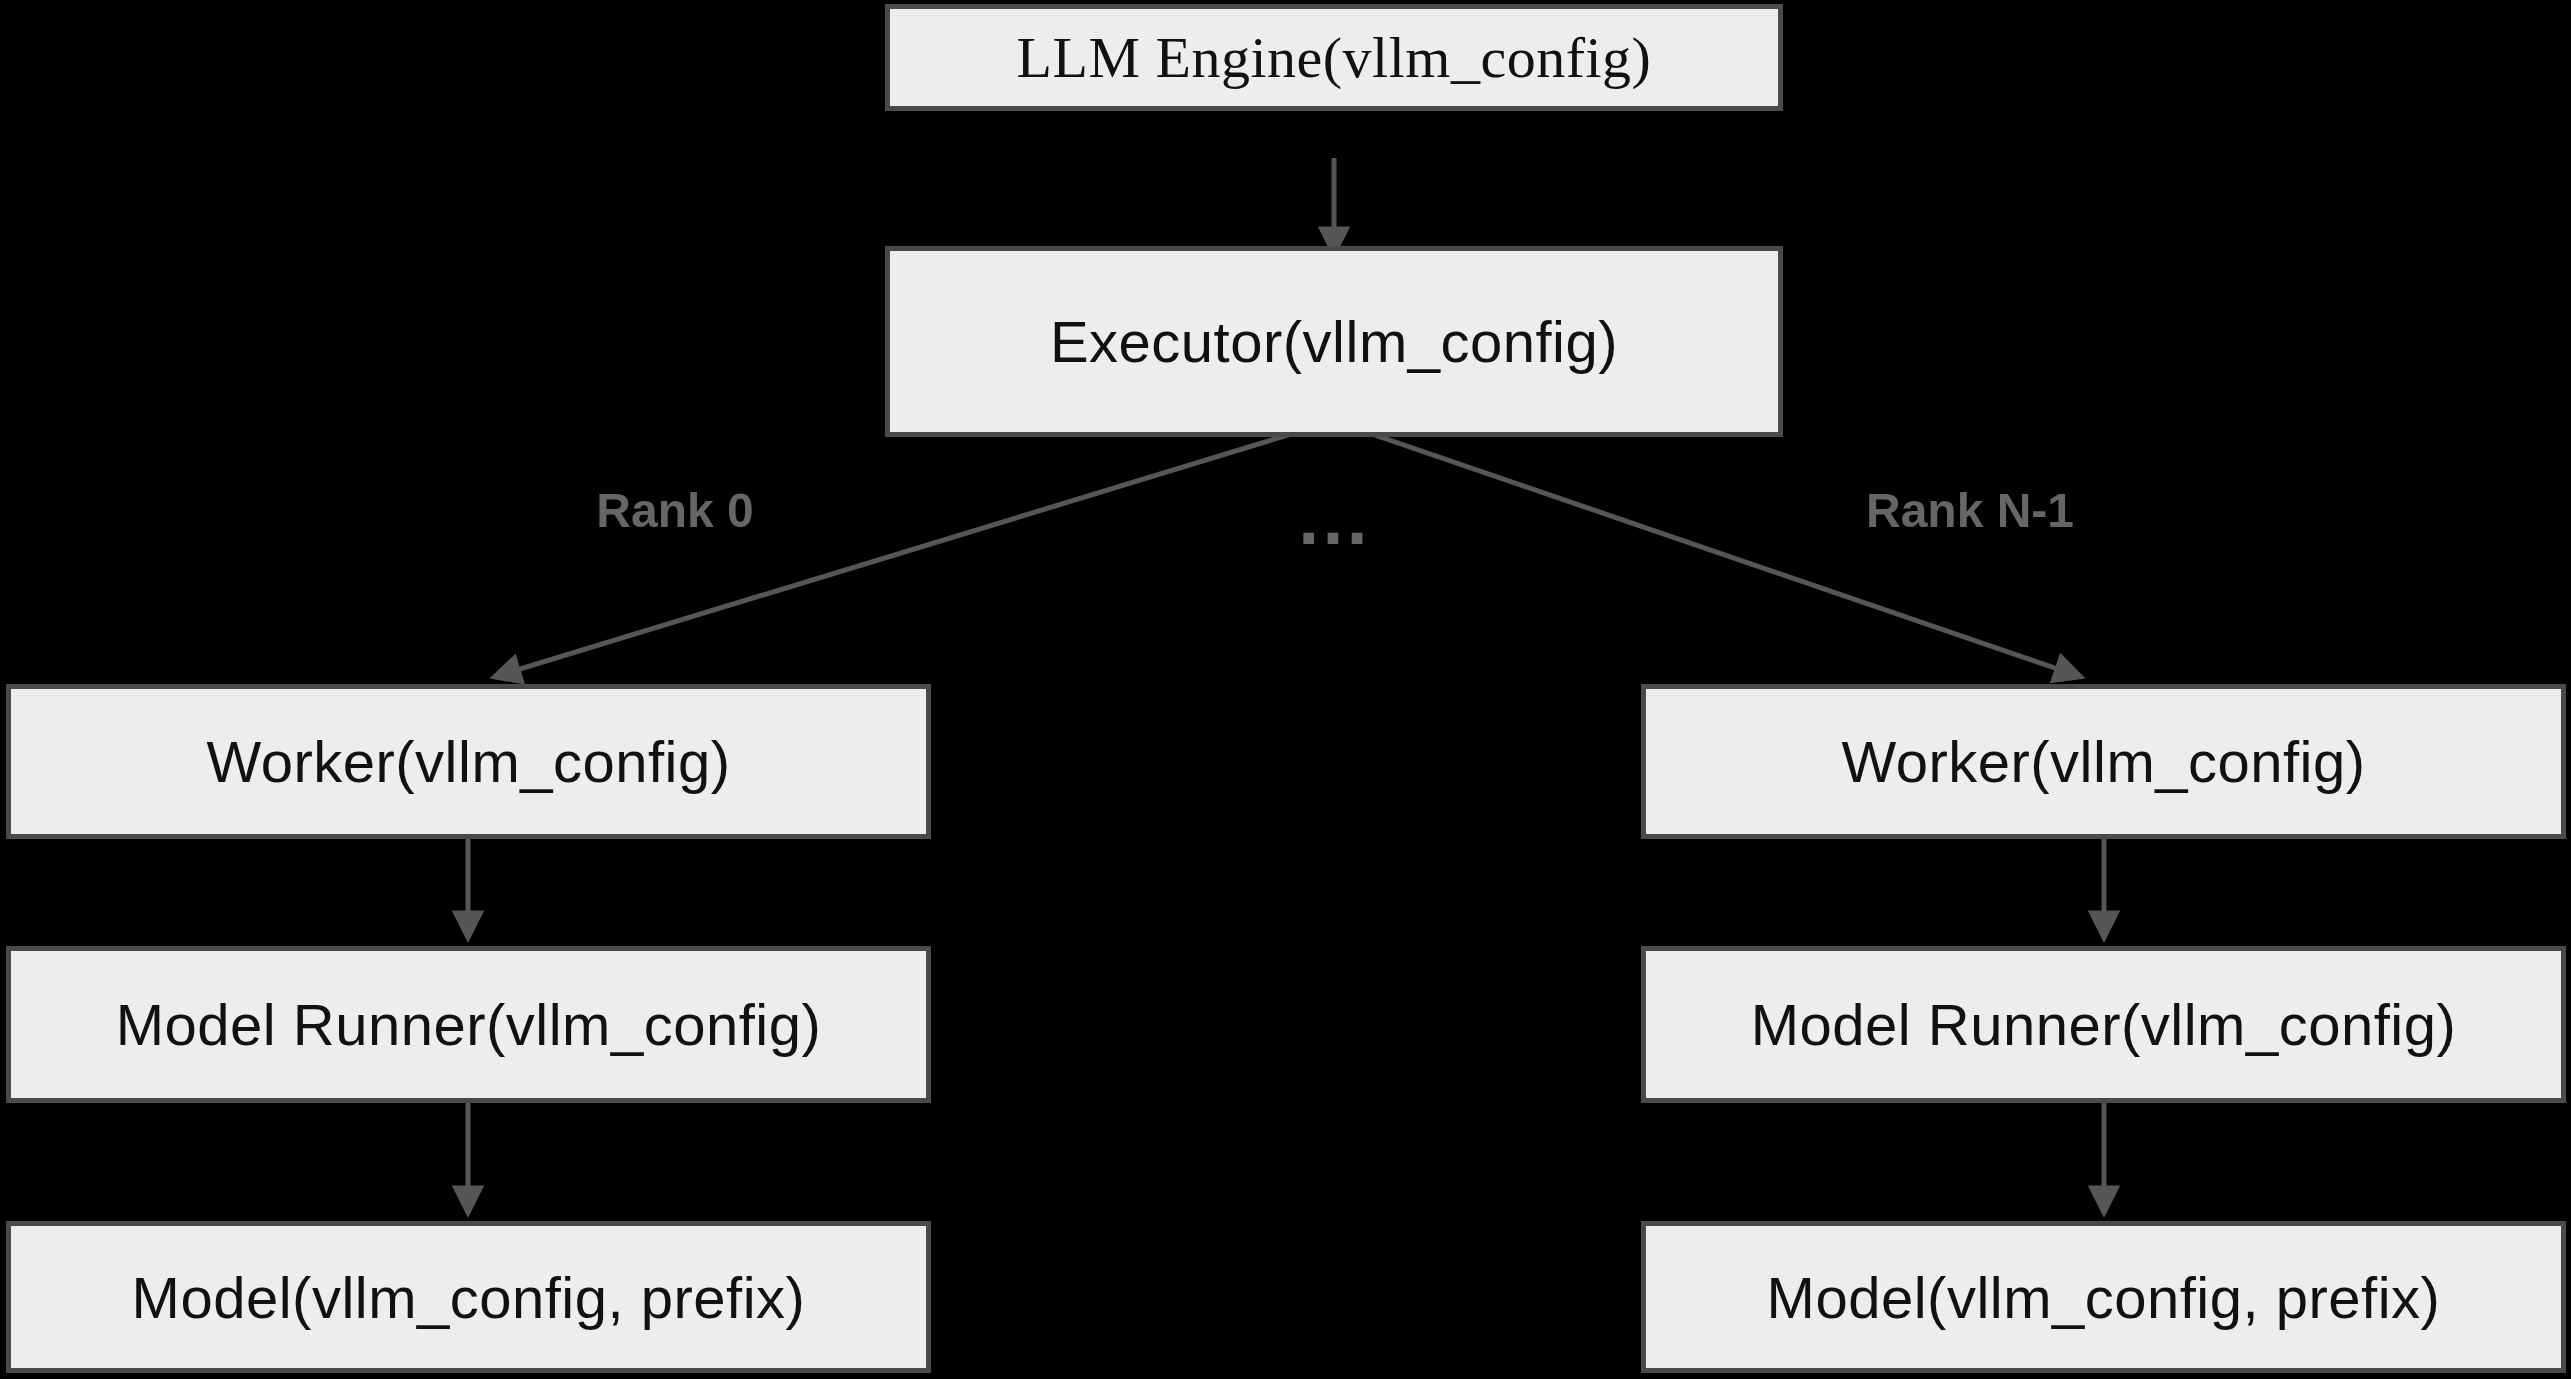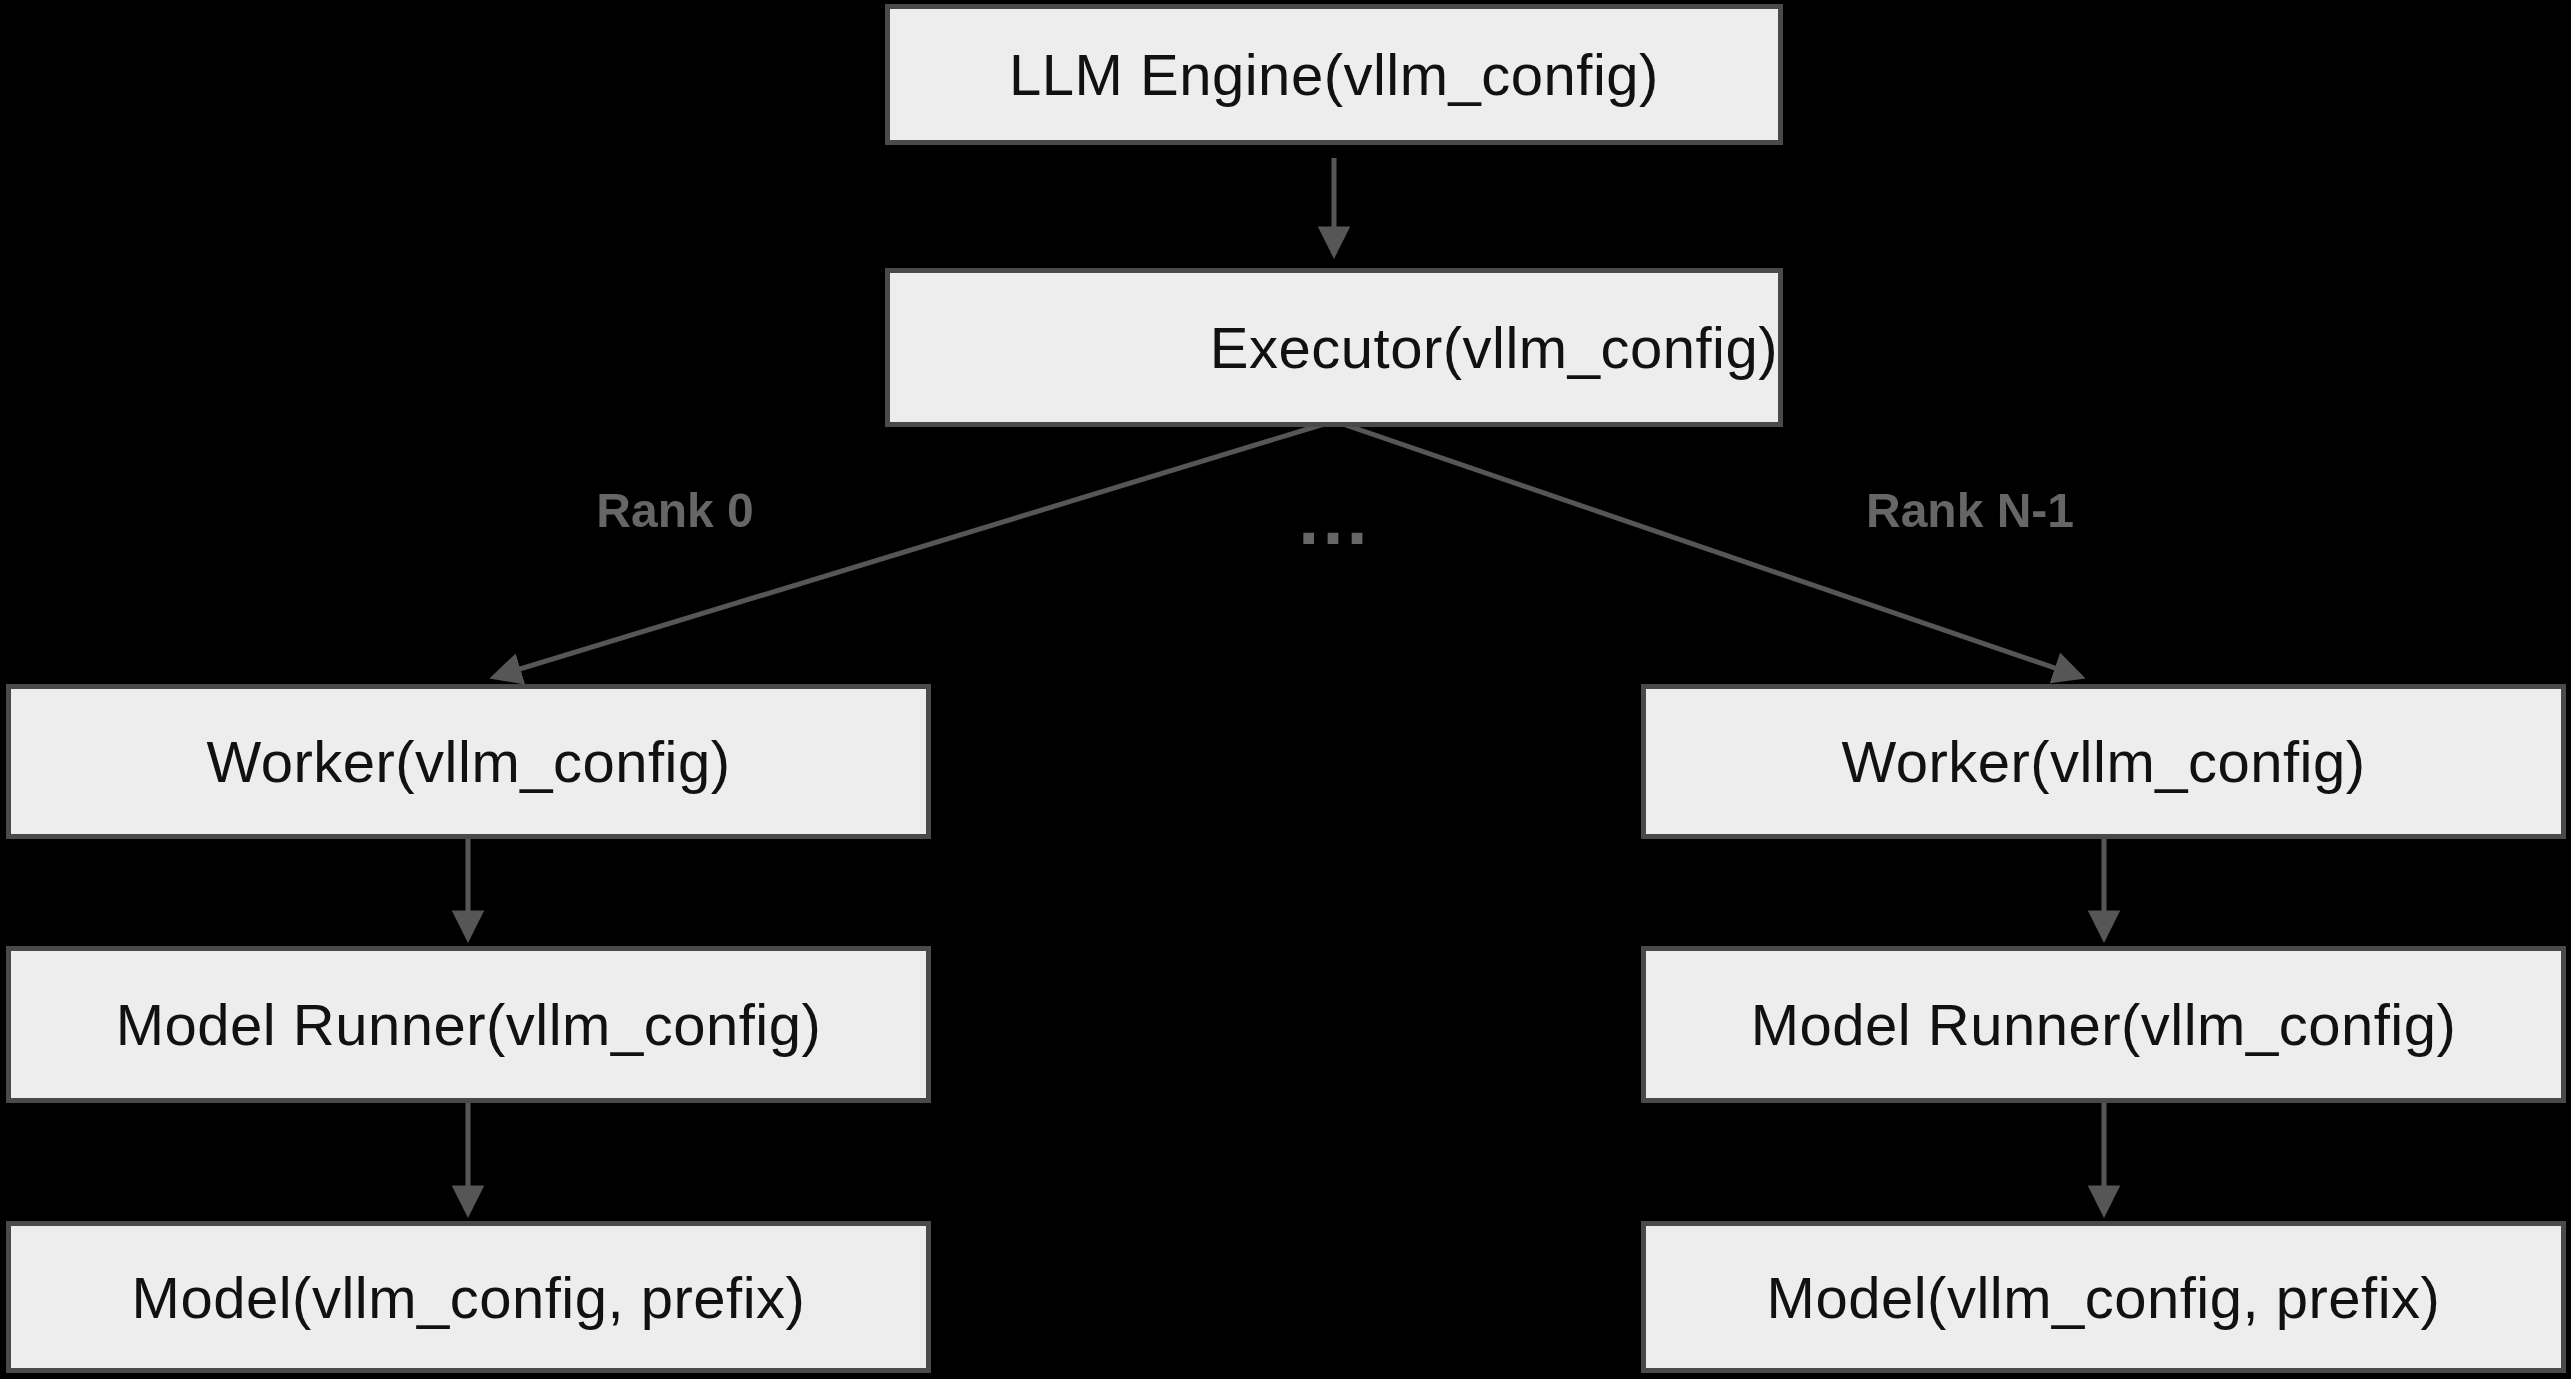--- a/index.html
+++ b/index.html
@@ -40,22 +40,22 @@
     border: 5px solid var(--box-border);
     color: var(--box-text);
     display: flex;
     align-items: center;
     justify-content: center;
     font-size: 58px;
     font-weight: 500;
     letter-spacing: 0.5px;
     white-space: nowrap;
   }
-  #node-llm-engine        { left: 885px;  top: 4px;    width: 898px; height: 141px; }
-  #node-executor          { left: 885px;  top: 268px;  width: 898px; height: 159px; justify-content: flex-end; }
+  #node-llm-engine        { left: 885px;  top: 4px;    width: 898px; height: 107px; font-family: Liberation Serif, serif; }
+  #node-executor          { left: 885px;  top: 246px;  width: 898px; height: 191px; }
   #node-worker-left       { left: 6px;    top: 684px;  width: 925px; height: 155px; }
   #node-model-runner-left { left: 6px;    top: 946px;  width: 925px; height: 157px; }
   #node-model-left        { left: 6px;    top: 1221px; width: 925px; height: 152px; }
   #node-worker-right       { left: 1641px; top: 684px;  width: 925px; height: 155px; }
   #node-model-runner-right { left: 1641px; top: 946px;  width: 925px; height: 157px; }
   #node-model-right        { left: 1641px; top: 1221px; width: 925px; height: 152px; }
   .edge-label {
     position: absolute;
     color: var(--edge-label);
     font-size: 48px;

